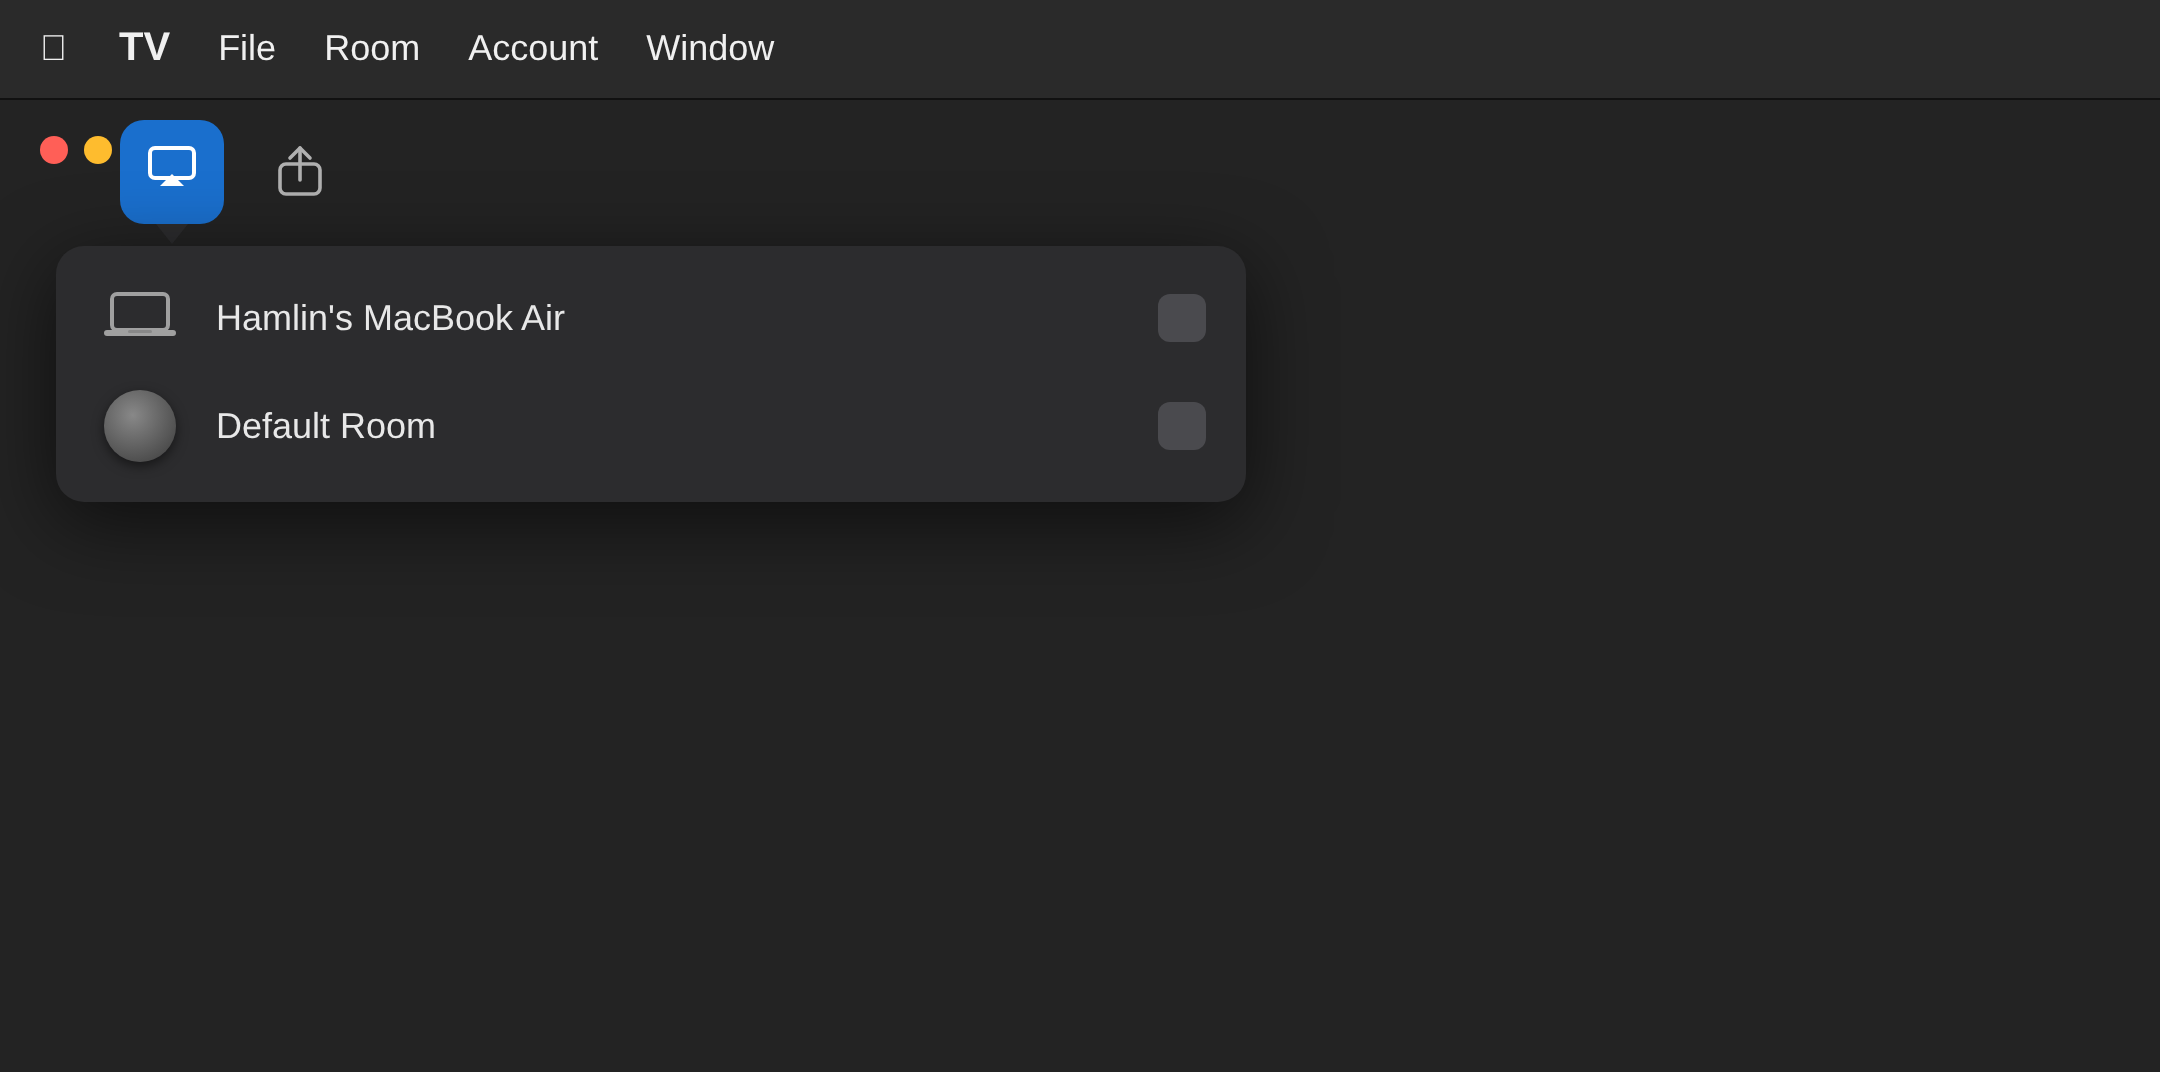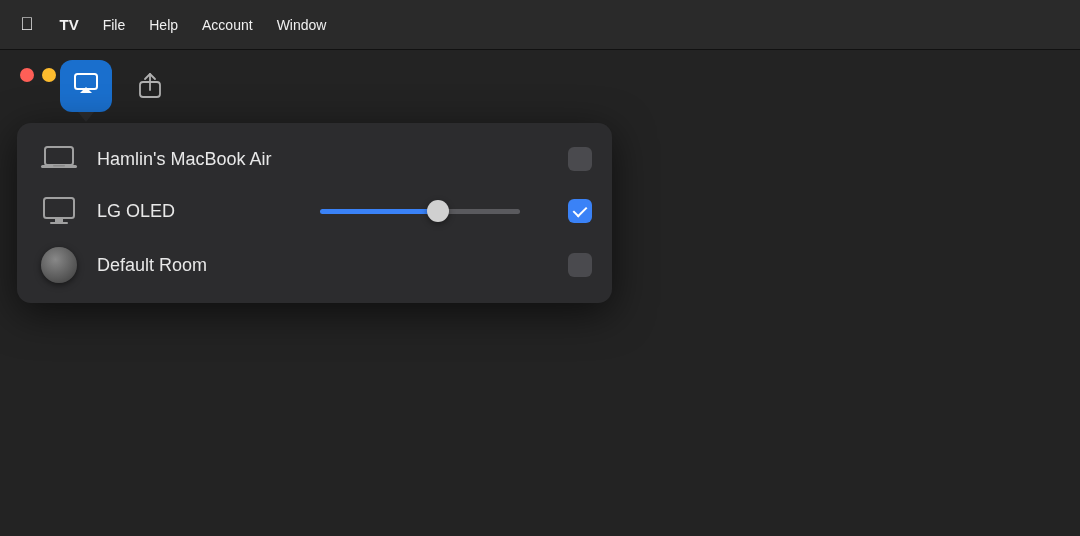--- a/index.html
+++ b/index.html
@@ -20,38 +20,38 @@
       background: #2a2a2a;
       display: flex;
       align-items: center;
       padding: 0 12px;
       gap: 0;
       border-bottom: 1px solid #111;
     }
 
     .menubar-item {
       color: #f0f0f0;
-      font-size: 14px;
+      font-size: 18px;
       font-weight: 400;
       padding: 0 12px;
       height: 100%;
       display: flex;
       align-items: center;
       cursor: default;
       white-space: nowrap;
     }
 
     .menubar-item.apple {
       font-size: 18px;
       padding: 0 14px 0 8px;
     }
 
     .menubar-item.tv-bold {
       font-weight: 700;
-      font-size: 15px;
+      font-size: 20px;
     }
 
     
     .window-content {
       width: 100%;
       height: calc(536px - 50px);
       background: #232323;
       position: relative;
     }
 
@@ -136,21 +136,21 @@
       fill: none;
       stroke-width: 1.8;
       stroke-linecap: round;
       stroke-linejoin: round;
     }
 
     
     .dropdown-panel {
       position: absolute;
       top: 73px;
-      left: 17px;
+      left: 28px;
       width: 595px;
       background: #2c2c2e;
       border-radius: 14px;
       padding: 10px 0;
       box-shadow: 0 10px 40px rgba(0,0,0,0.6);
     }
 
     
     .device-row {
       display: flex;
@@ -248,21 +248,21 @@
       box-shadow: 0 2px 6px rgba(0,0,0,0.5);
     }
   </style>
 </head>
 <body>
 
 <div class="menubar">
   <div class="menubar-item apple"></div>
   <div class="menubar-item tv-bold">TV</div>
   <div class="menubar-item">File</div>
-  <div class="menubar-item">Help</div>
+  <div class="menubar-item">Room</div>
   <div class="menubar-item">Account</div>
   <div class="menubar-item">Window</div>
 </div>
 
 <div class="window-content">
 
   <div class="traffic-lights">
     <div class="traffic-light tl-red"></div>
     <div class="traffic-light tl-yellow"></div>
     <div class="traffic-light tl-green"></div>
@@ -297,35 +297,20 @@
         <svg width="38" height="32" viewBox="0 0 38 32">
           <rect x="5" y="4" width="28" height="18" rx="2.5" fill="none" stroke="#a0a0a0" stroke-width="2"></rect>
           <rect x="1" y="22" width="36" height="3" rx="1.5" fill="#a0a0a0"></rect>
           <rect x="13" y="22" width="12" height="1.5" rx="0.75" fill="#888"></rect>
         </svg>
       </div>
       <span class="device-name">Hamlin's MacBook Air</span>
       <div class="checkbox-unchecked"></div>
     </div>
 
-    <div class="device-row">
-      <div class="device-icon">
-        <svg width="38" height="32" viewBox="0 0 38 32">
-          <rect x="4" y="3" width="30" height="20" rx="2.5" fill="none" stroke="#a0a0a0" stroke-width="2"></rect>
-          <rect x="15" y="23" width="8" height="4" fill="#a0a0a0"></rect>
-          <rect x="10" y="27" width="18" height="2" rx="1" fill="#a0a0a0"></rect>
-        </svg>
-      </div>
-      <span class="device-name">LG OLED</span>
-      <div class="volume-slider-container">
-        <input type="range" class="volume-slider" min="0" max="100" value="60" style="">
-      </div>
-      <div style="width:16px;"></div>
-      <div class="checkbox-checked"></div>
-    </div>
 
     <div class="device-row">
       <div class="device-icon">
         <div class="sphere-icon"></div>
       </div>
       <span class="device-name">Default Room</span>
       <div class="checkbox-unchecked"></div>
     </div>
 
   </div>

